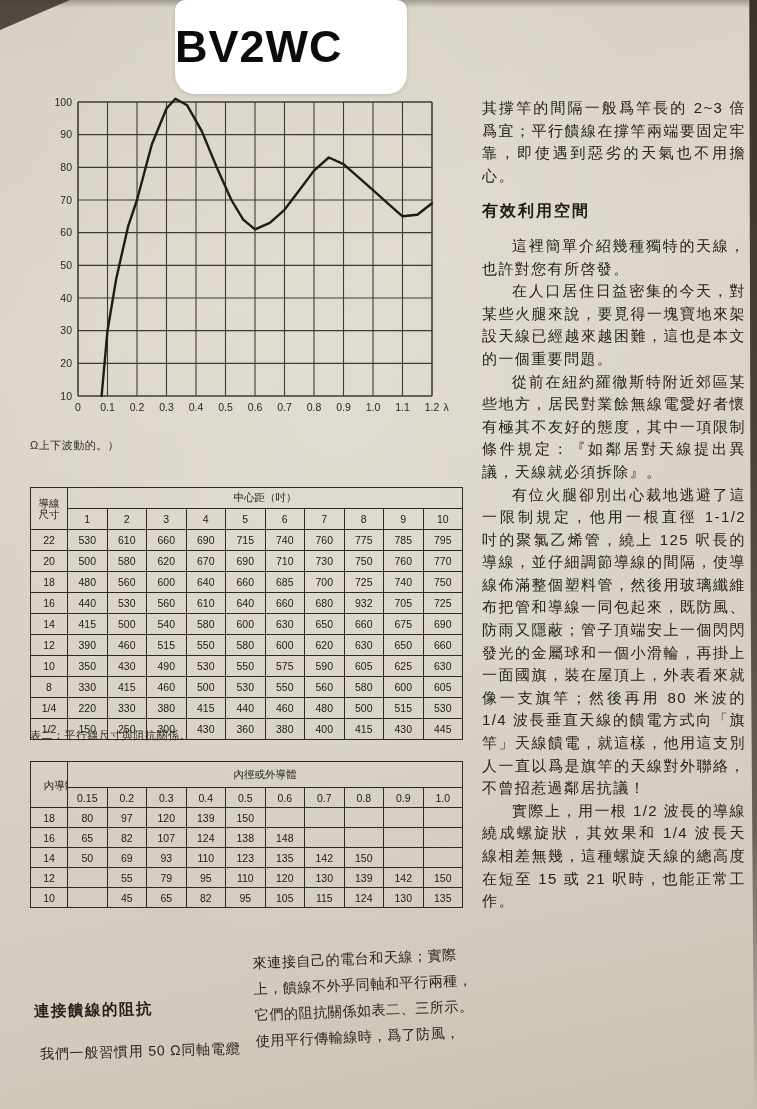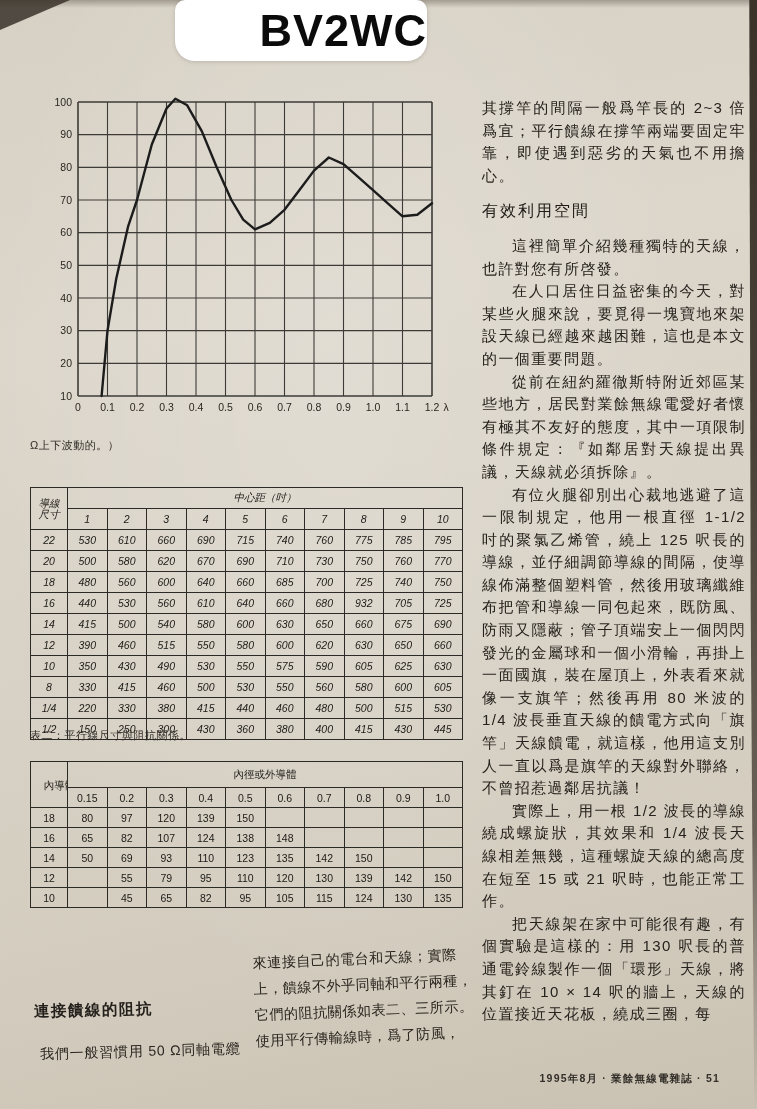--- a/index.html
+++ b/index.html
@@ -26,25 +26,24 @@
     clip-path:polygon(0 0,100% 0,0 100%);
     opacity:.85;
   }
   #edge-top{
     position:absolute;top:0;left:0;width:100%;height:8px;
     background:linear-gradient(to bottom,rgba(60,50,40,.35),rgba(60,50,40,0));
   }
 
   
   #callsign-box{
-    position:absolute;left:175px;top:0;width:232px;height:61px;
+    position:absolute;left:175px;top:0;width:232px;height:94px;
     background:#ffffff;border-radius:10px 10px 20px 20px;
-    display:flex;align-items:center;justify-content:flex-end;
+    display:flex;align-items:center;justify-content:flex-start;
     box-shadow:0 1px 4px rgba(0,0,0,.15);
-    padding-left:20px;
   }
   #callsign-box .callsign{
     font-size:45px;font-weight:700;color:#0b0b0b;letter-spacing:1px;
     font-family:"Liberation Sans","DejaVu Sans",sans-serif;
   }
 
   
   #chart-block{position:absolute;left:42px;top:90px;width:412px;height:340px;}
   #chart-block svg{display:block;}
 
@@ -53,21 +52,21 @@
   }
   #caption-table1{left:30px;top:438px;width:436px;}
 
   
   .data-table{border-collapse:collapse;table-layout:fixed;width:100%;
     font-size:10.5px;color:#1c1a17;}
   .data-table td,.data-table th{
     border:1.2px solid #2c2a26;text-align:center;vertical-align:middle;
     padding:0;font-weight:500;overflow:hidden;white-space:nowrap;
   }
-  #table2-wrap{position:absolute;left:30px;top:487px;width:433px;font-style:italic;}
+  #table2-wrap{position:absolute;left:30px;top:487px;width:433px;}
   #table2-wrap td,#table2-wrap th{height:20px;}
   #table3-wrap{position:absolute;left:30px;top:761px;width:433px;}
   #table3-wrap td,#table3-wrap th{height:19px;}
   .rowlabel-col{width:37px;}
   .two-line{line-height:11px;}
   .vert-label{width:1em;margin:0 auto;word-break:break-all;line-height:12px;font-size:10.5px;}
   #caption-table2{left:30px;top:728px;width:430px;}
   #caption-table3{left:30px;top:913px;width:430px;}
 
   
@@ -90,21 +89,21 @@
 
   
   #right-col{
     position:absolute;left:482px;top:97px;width:264px;
     font-size:15px;line-height:22.6px;color:#26221d;
     letter-spacing:1.4px;text-align:justify;
   }
   #right-col p{margin:0;word-break:break-all;}
   #right-col p.indent{text-indent:2em;}
   #right-col h3{
-    margin:13px 0 12px 0;font-size:16px;font-weight:400;color:#1f1b17;letter-spacing:2px;
+    margin:13px 0 12px 0;font-size:16px;font-weight:700;color:#1f1b17;letter-spacing:2px;
   }
 
   #footer{
     position:absolute;left:470px;top:1072px;width:250px;text-align:right;
     font-size:10.5px;font-weight:700;color:#33302a;letter-spacing:1.2px;
   }
 </style>
 </head>
 <body>
 
@@ -445,18 +444,16 @@
     </div>
 
   <div id="right-col">
       <p>其撐竿的間隔一般爲竿長的 2~3 倍爲宜；平行饋線在撐竿兩端要固定牢靠，即使遇到惡劣的天氣也不用擔心。</p>
       <h3>有效利用空間</h3>
       <p class="indent">這裡簡單介紹幾種獨特的天線，也許對您有所啓發。</p>
       <p class="indent">在人口居住日益密集的今天，對某些火腿來說，要覓得一塊寶地來架設天線已經越來越困難，這也是本文的一個重要問題。</p>
       <p class="indent">從前在紐約羅徹斯特附近郊區某些地方，居民對業餘無線電愛好者懷有極其不友好的態度，其中一項限制條件規定：『如鄰居對天線提出異議，天線就必須拆除』。</p>
       <p class="indent">有位火腿卻別出心裁地逃避了這一限制規定，他用一根直徑 1-1/2 吋的聚氯乙烯管，繞上 125 呎長的導線，並仔細調節導線的間隔，使導線佈滿整個塑料管，然後用玻璃纖維布把管和導線一同包起來，既防風、防雨又隱蔽；管子頂端安上一個閃閃發光的金屬球和一個小滑輪，再掛上一面國旗，裝在屋頂上，外表看來就像一支旗竿；然後再用 80 米波的 1/4 波長垂直天線的饋電方式向「旗竿」天線饋電，就這樣，他用這支別人一直以爲是旗竿的天線對外聯絡，不曾招惹過鄰居抗議！</p>
       <p class="indent">實際上，用一根 1/2 波長的導線繞成螺旋狀，其效果和 1/4 波長天線相差無幾，這種螺旋天線的總高度在短至 15 或 21 呎時，也能正常工作。</p>
-      <p class="indent">把天線架在家中可能很有趣，有個實驗是這樣的：用 130 呎長的普通電鈴線製作一個「環形」天線，將其釘在 10 × 14 呎的牆上，天線的位置接近天花板，繞成三圈，每</p>
     </div>
 
-  <div id="footer">1995年8月 · 業餘無線電雜誌 · 51</div>
 
 </div>
 
 </body></html>

